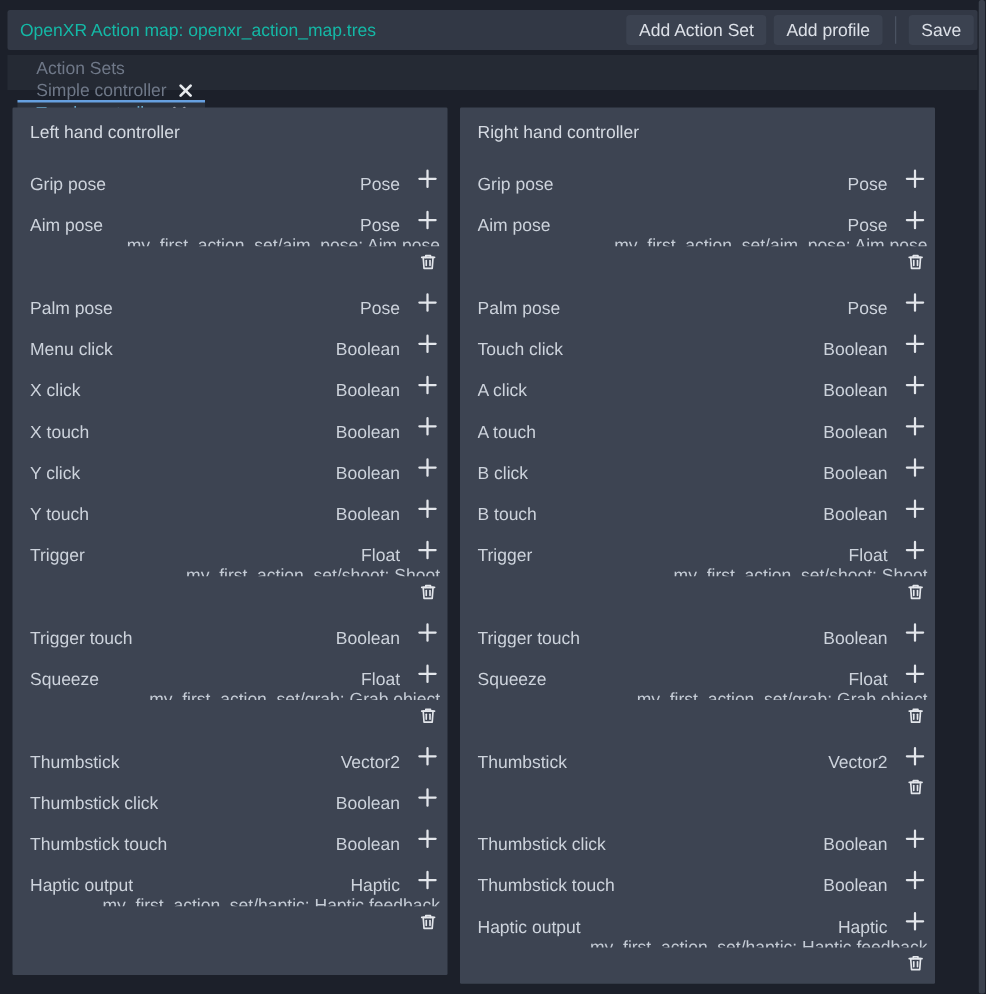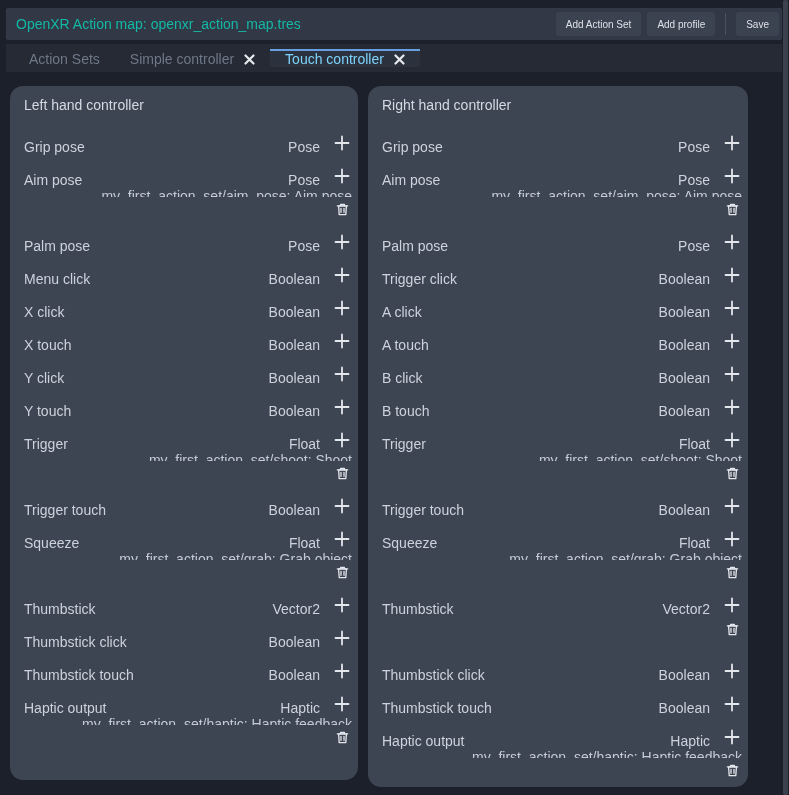--- a/index.html
+++ b/index.html
@@ -16,45 +16,45 @@
   .titlebar {
     position: absolute; left: 6px; top: 8px; width: 776px; height: 32px;
     background: #323845; border-radius: 2px;
     display: flex; align-items: center; justify-content: space-between;
     padding: 0 3px 0 10px;
   }
   .title { color: #14b8a6; font-size: 14px; white-space: nowrap; }
   .titlebar-buttons { display: flex; align-items: center; gap: 6px; }
   .tb-btn {
     background: #3b4250; color: #dde1e8; border: none; border-radius: 3px;
-    height: 24px; padding: 0 10px; font-size: 10px;
+    height: 24px; padding: 0 10px; font-size: 14px;
     font-family: "Liberation Sans", sans-serif; cursor: pointer; white-space: nowrap;
   }
   .vsep { width: 1px; height: 22px; background: #4a5261; margin: 0 4px; }
 
   
   .tabbar {
     position: absolute; left: 6px; top: 44px; width: 776px; height: 28px;
-    background: #252a34; display: flex; align-items: center; padding-left: 8px;
+    background: #252a34; display: flex; align-items: flex-start; padding-left: 8px; flex-direction: column;
   }
   .tab {
     display: flex; align-items: center; gap: 10px;
     padding: 0 15px; font-size: 14px; color: #6f7888; cursor: pointer;
     border-top: 2px solid transparent;
   }
   .tab.active {
     background: #2c323d; color: #7dd3fc;
     border-top: 2px solid var(--accent, #66a0e0);
   }
   .close-x { display: flex; align-items: center; }
   .close-x svg { display: block; }
 
   
   .panel {
-    position: absolute; background: #3d4452; border-radius: 13px; padding-top: 3px;
+    position: absolute; background: #3d4452; border-radius: 1px; padding-top: 3px;
     overflow: hidden;
   }
   .panel-left  { left: 10px;  top: 86px; width: 348px; height: 694px; }
   .panel-right { left: 368px; top: 86px; width: 380px; height: 701px; }
   .panel-title {
     height: 33px; line-height: 33px; padding-left: 14px;
     color: #d5dae2; font-size: 14px;
   }
   .row {
     height: 33px; display: flex; align-items: flex-end;
@@ -338,21 +338,21 @@
         <div class="row io">
           <span class="rlabel">Palm pose</span>
           <span class="rtype">Pose</span>
           <span class="icon-btn">
             <svg width="16" height="16" viewBox="0 0 16 16">
               <path d="M8 1.5 V14.5 M1.5 8 H14.5" stroke="#e3e6eb" stroke-width="1.8" stroke-linecap="round"></path>
             </svg>
           </span>
         </div>
         <div class="row io">
-          <span class="rlabel">Trigger click</span>
+          <span class="rlabel">Touch click</span>
           <span class="rtype">Boolean</span>
           <span class="icon-btn">
             <svg width="16" height="16" viewBox="0 0 16 16">
               <path d="M8 1.5 V14.5 M1.5 8 H14.5" stroke="#e3e6eb" stroke-width="1.8" stroke-linecap="round"></path>
             </svg>
           </span>
         </div>
         <div class="row io">
           <span class="rlabel">A click</span>
           <span class="rtype">Boolean</span>

